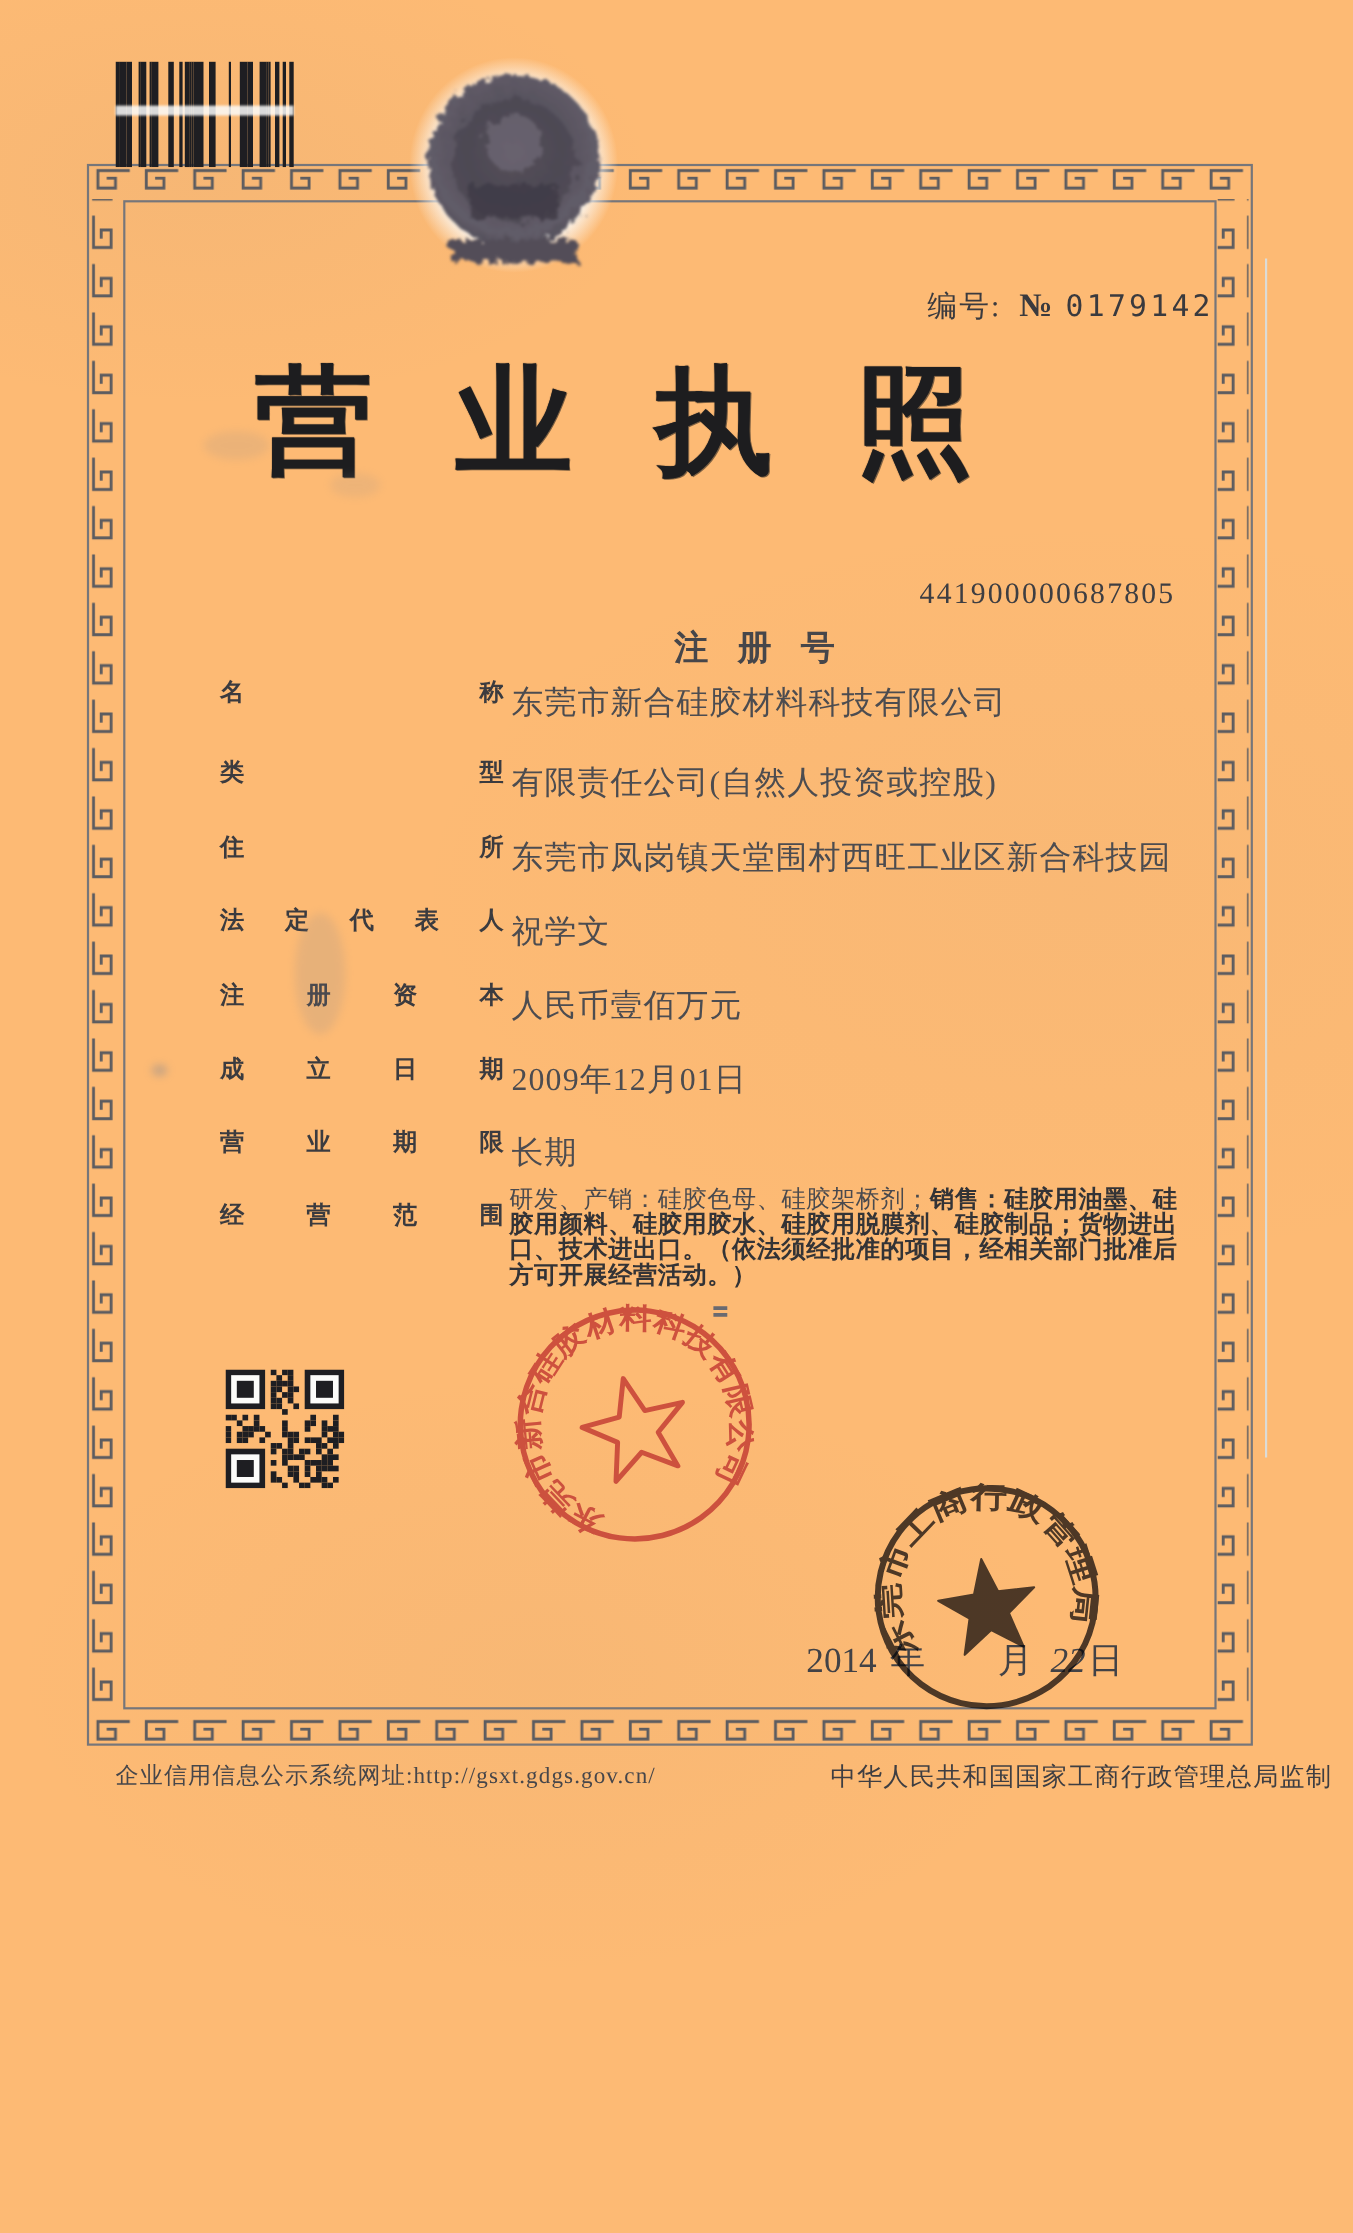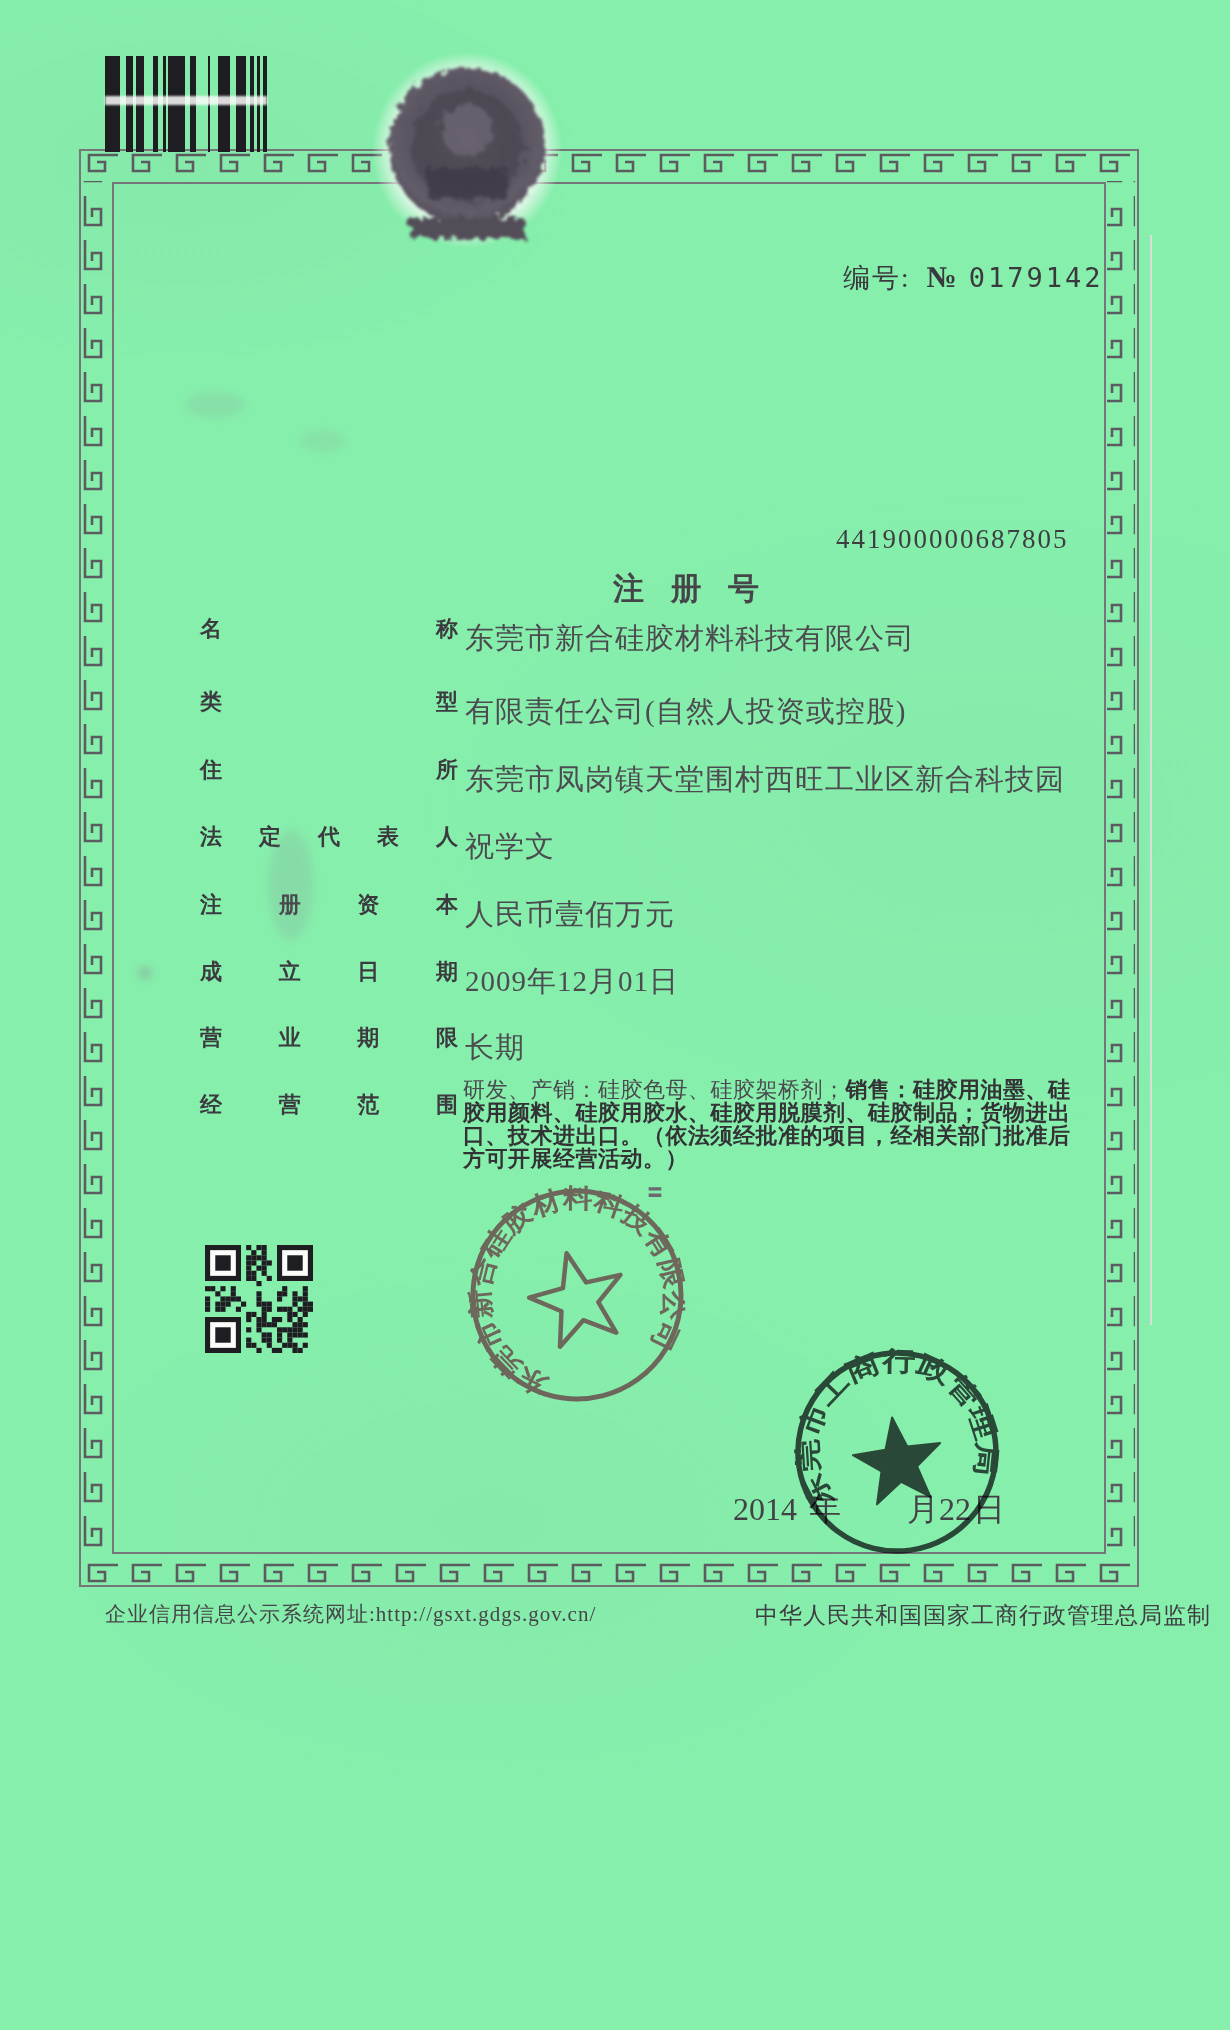--- a/index.html
+++ b/index.html
@@ -1,18 +1,18 @@
 <!DOCTYPE html>
 <html><head>
 <meta charset="utf-8">
 <style>
   html,body{margin:0;padding:0;background:#e8e8e6;}
   .page{
     position:relative; width:1230px; height:2030px; margin:0 auto;
-    background:#86efac; overflow:hidden;
+    background:#fdba74; overflow:hidden;
     font-family:"Liberation Serif","DejaVu Serif",serif;
     color:#3f3f42;
   }
   
   .page::before{
     content:""; position:absolute; inset:0; pointer-events:none;
     background:
       radial-gradient(ellipse 600px 300px at 15% 8%, rgba(120,120,125,.05), transparent 70%),
       radial-gradient(ellipse 900px 500px at 80% 40%, rgba(120,120,125,.03), transparent 70%),
       radial-gradient(ellipse 700px 400px at 40% 75%, rgba(120,120,125,.04), transparent 70%);
@@ -46,21 +46,21 @@
     line-height:23px; color:#4a4a4e; letter-spacing:.5px; white-space:normal;}
   .scopeval .bold{font-weight:700; color:#333336;}
 
   
   .registrar{top:1426px; left:607px; width:228px; font-weight:700; font-size:35px;
     color:#3b3b3f; text-align:justify; text-align-last:justify;}
   .dateline{top:1488px; left:733px; font-size:32px; color:#424246; white-space:nowrap;}
   .dateline span{display:inline-block;}
   .dateline .yu{margin-left:12px;}
   .dateline .mu{margin-left:66px;}
-  .dateline .dd{}
+  .dateline .dd{margin-left:16px;font-style:italic;}
   .dateline .du{margin-left:2px;}
 
   
   .footL{top:1600px; left:105px; font-size:21px; color:#46464a; letter-spacing:1px;}
   .footR{top:1600px; left:755px; font-size:23px; color:#3e3e42; letter-spacing:1px;}
 
   
   .smudge{border-radius:50%; filter:blur(4px); background:#8a8a92; pointer-events:none;}
   .paper-edge{top:235px; left:1150px; width:2px; height:1090px; background:#dcdcd8;}
   .bc-streak{top:96px; left:105px; width:162px; height:9px; background:rgba(252,252,250,.85); filter:blur(1px);}
@@ -140,20 +140,21 @@
       <circle cx="85" cy="70" r="26" fill="#6f6a76" opacity=".7"></circle>
       <rect x="45" y="108" width="80" height="30" fill="#3f3b46" opacity=".8"></rect>
       <rect x="27" y="158" width="116" height="20" rx="4" fill="#524e59"></rect>
     </g>
   </svg>
 
   <div class="abs serial">
     <span>编号:</span><span class="mark">№</span><span class="num">0179142</span>
   </div>
 
+  <div class="abs title">营业执照</div>
 
   <div class="abs regrow">
     <span class="reglabel">注册号</span>
     <span class="regvalue">441900000687805</span>
   </div>
 
   <div class="abs" style="top:614px;">
     <span class="flabel">名称</span>
     <span class="fvalue">东莞市新合硅胶材料科技有限公司</span>
   </div>

